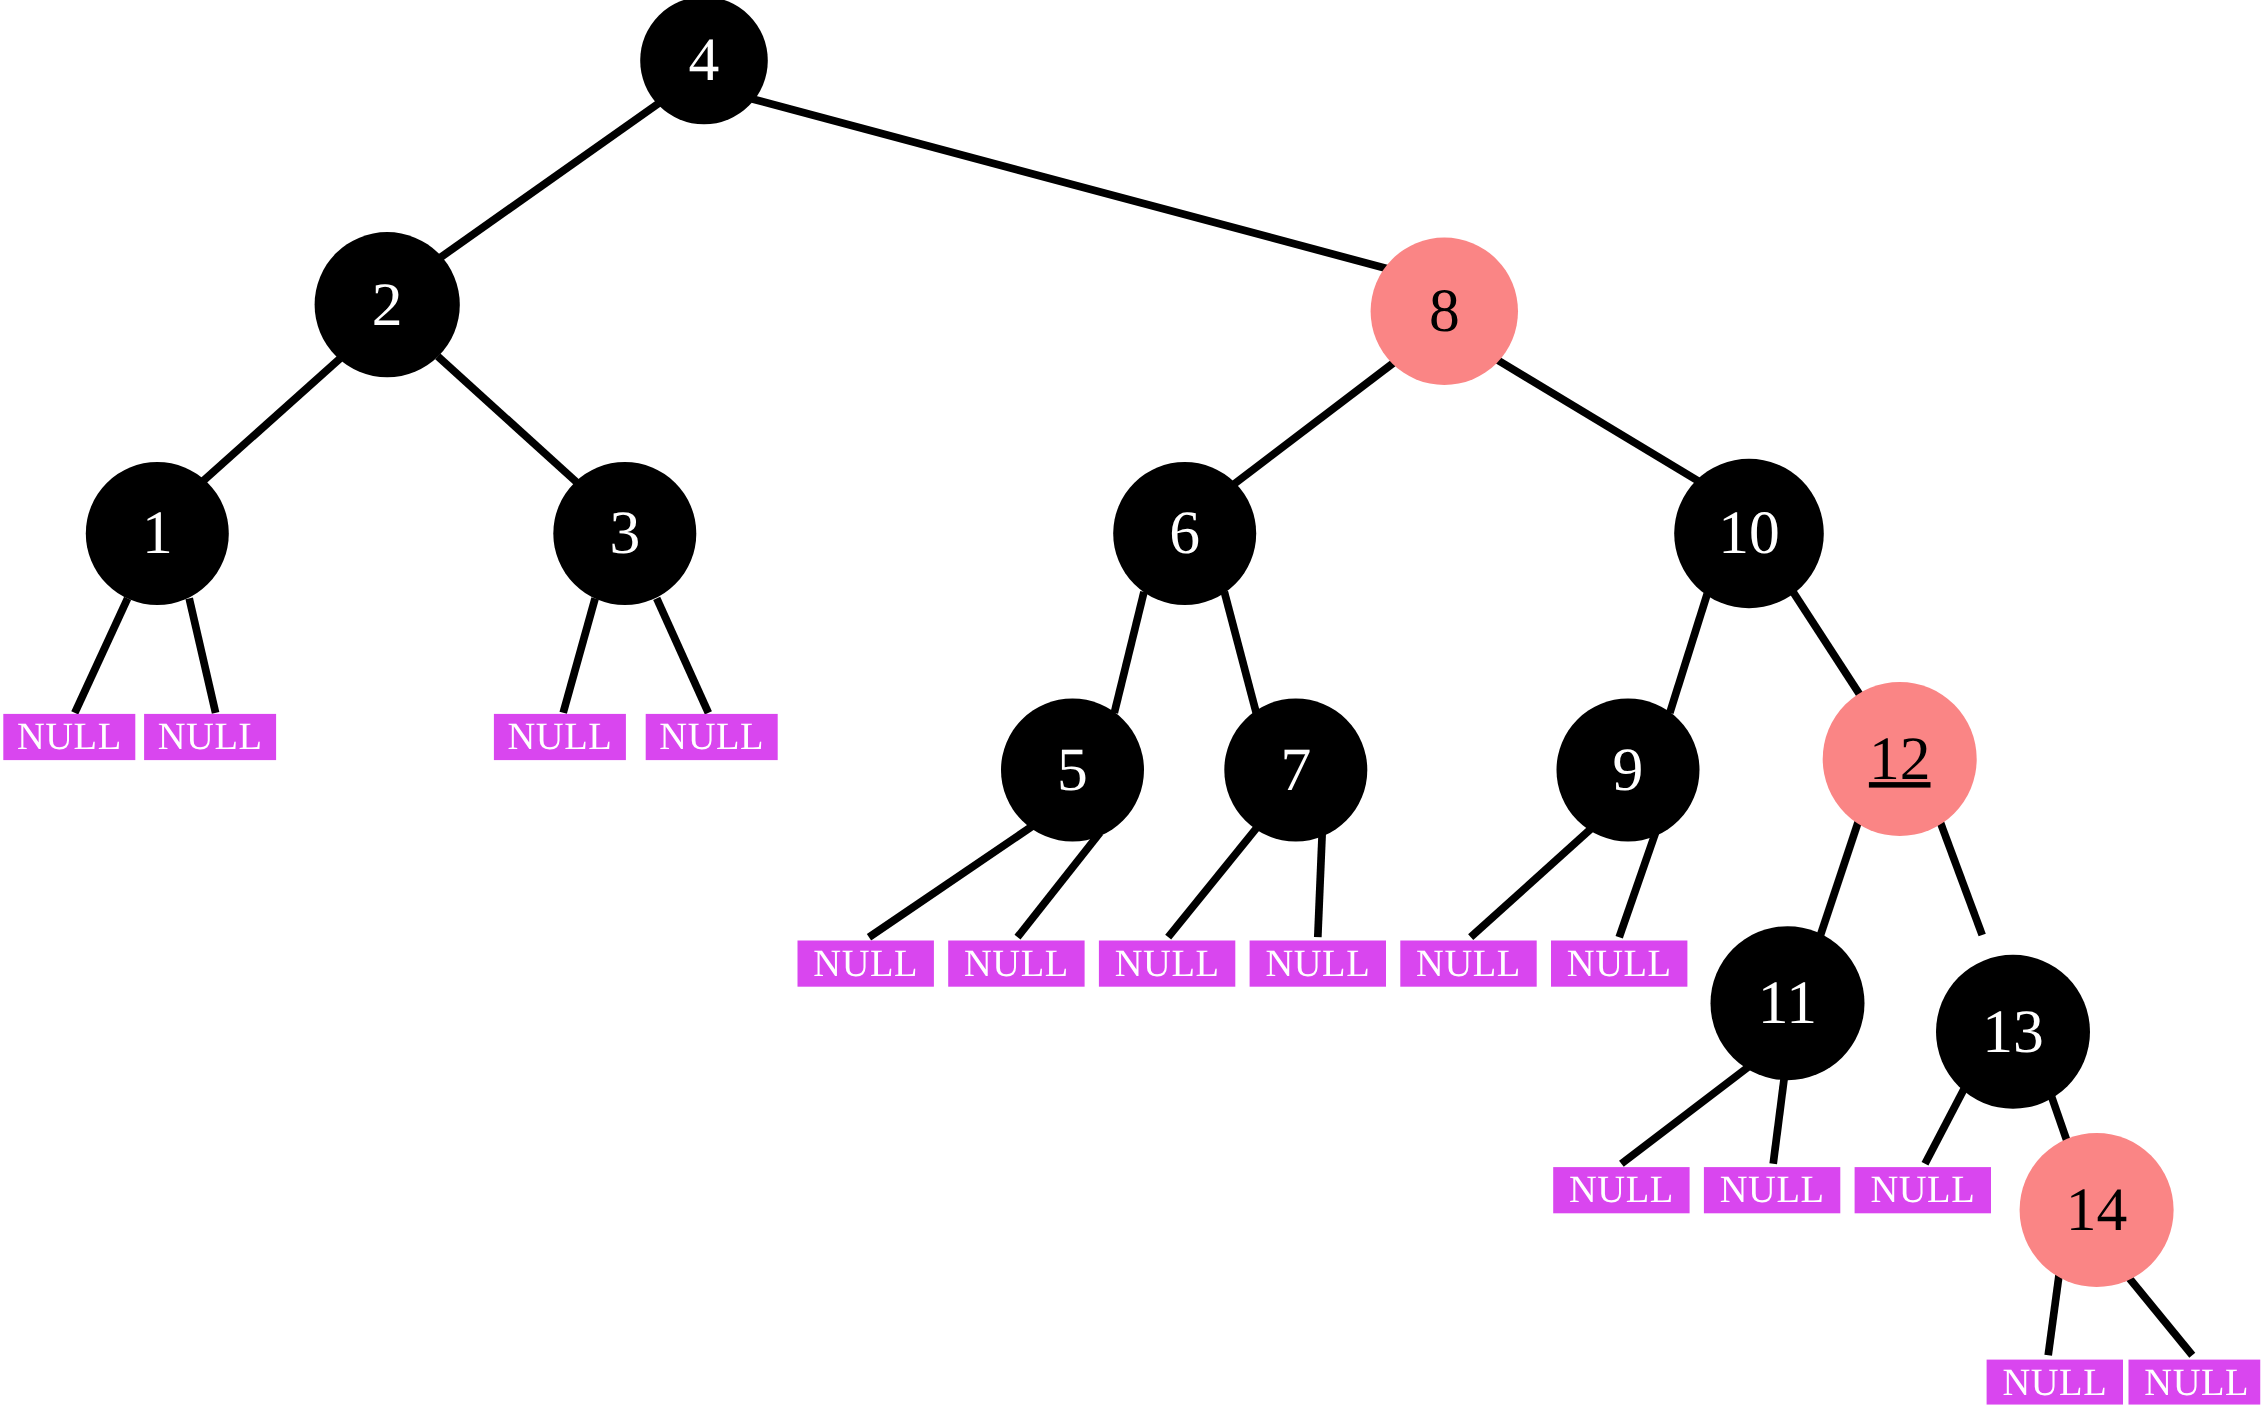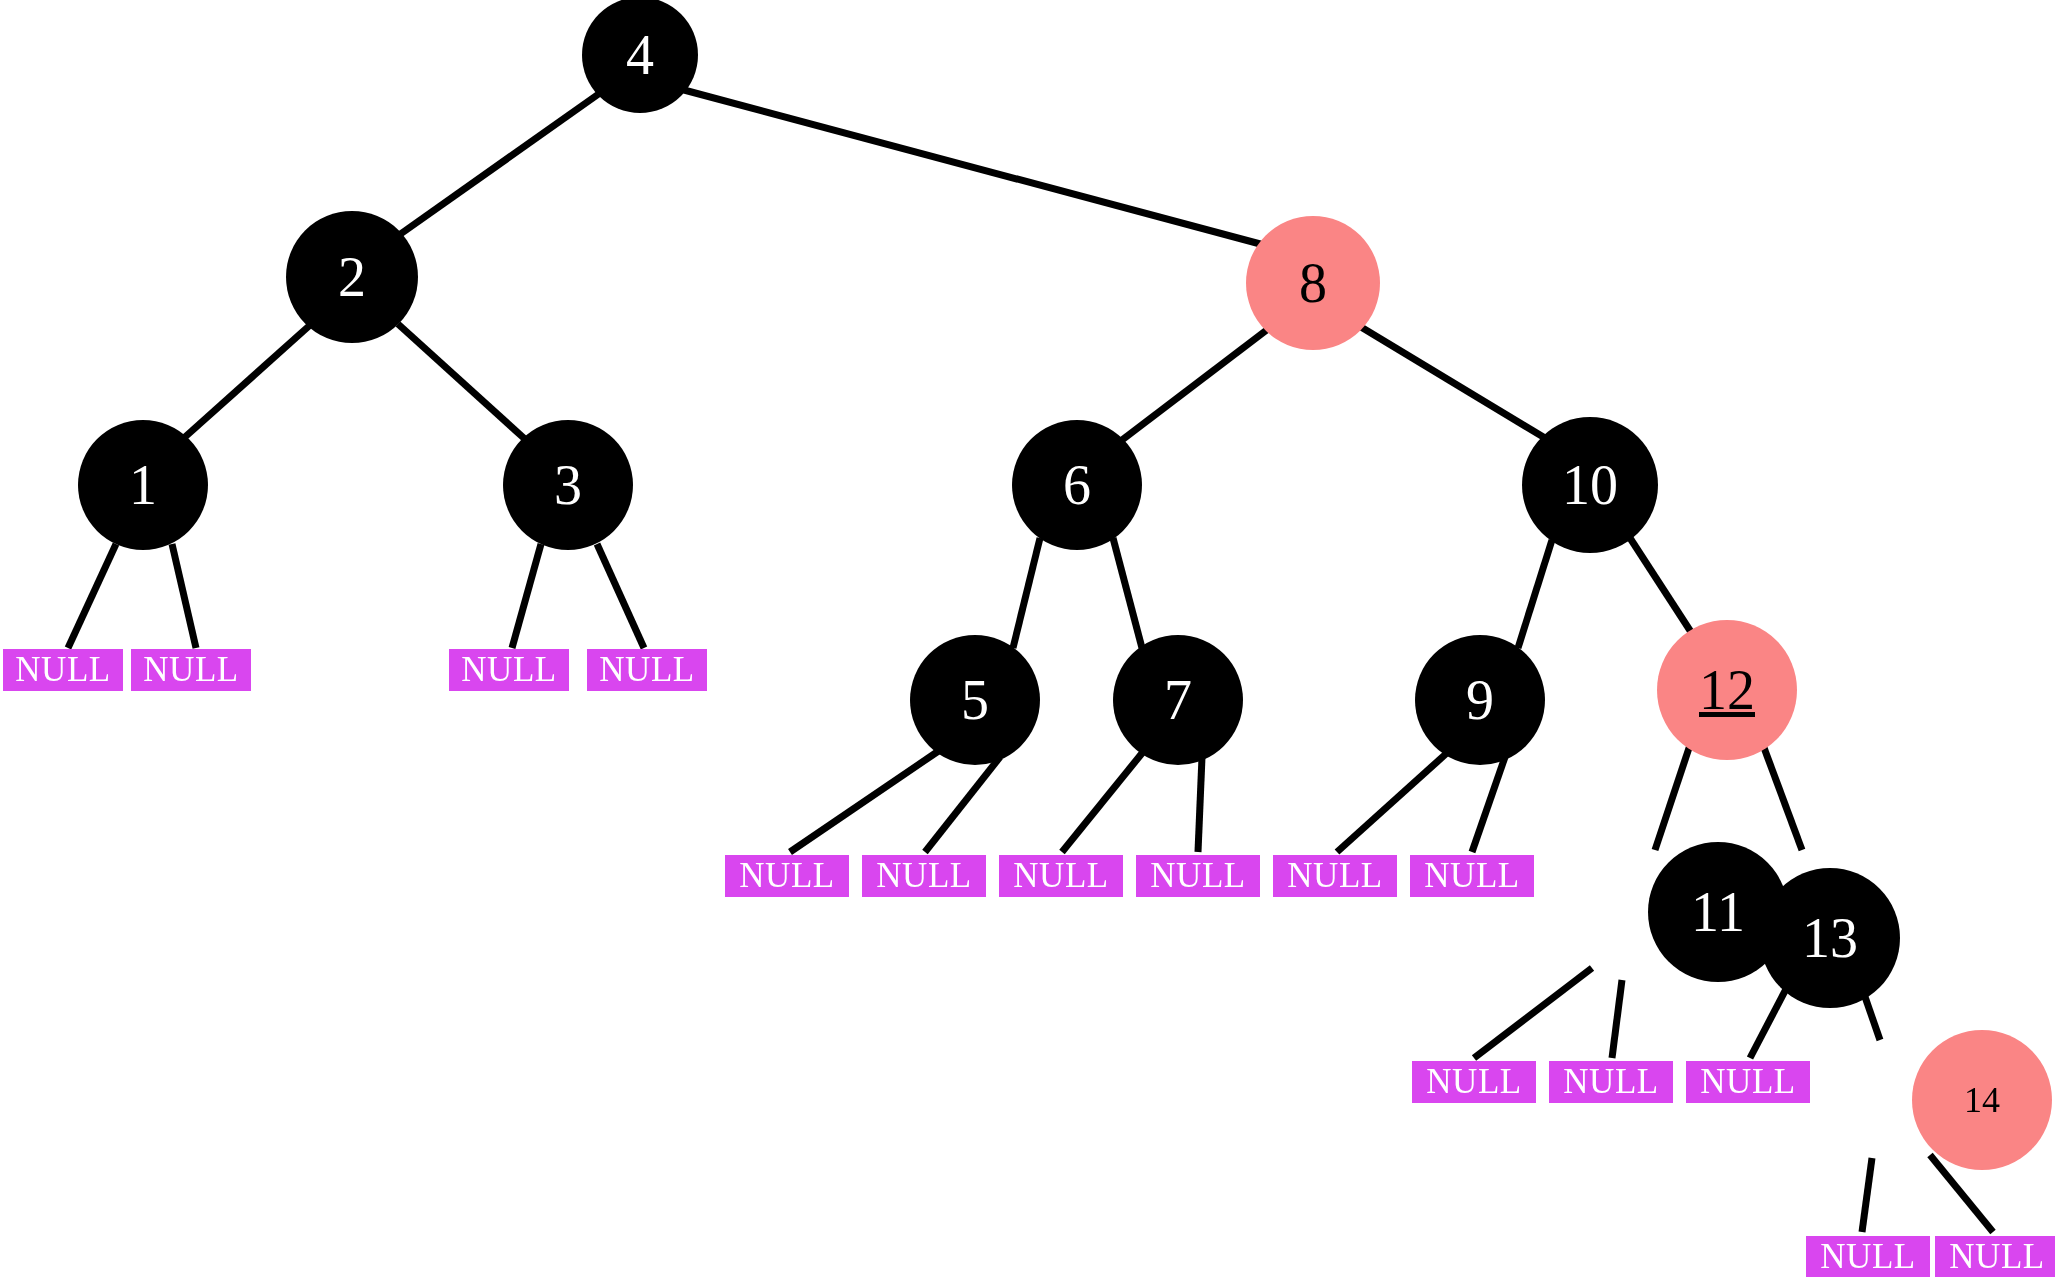--- a/index.html
+++ b/index.html
@@ -122,27 +122,27 @@
       </div>
       <div class="tree-node black" style="left: 1113px; top: 635px; width: 130px; height: 130px; font-size: 56px;">
         <span class="node-label">7</span>
       </div>
       <div class="tree-node black" style="left: 1415px; top: 635px; width: 130px; height: 130px; font-size: 56px;">
         <span class="node-label">9</span>
       </div>
       <div class="tree-node red" style="left: 1657px; top: 620px; width: 140px; height: 140px; font-size: 56px; text-decoration: underline;">
         <span class="node-label">12</span>
       </div>
-      <div class="tree-node black" style="left: 1648px; top: 842px; width: 140px; height: 140px; font-size: 56px;">
+      <div class="tree-node black" style="left: 1555px; top: 842px; width: 140px; height: 140px; font-size: 56px;">
         <span class="node-label">11</span>
       </div>
       <div class="tree-node black" style="left: 1760px; top: 868px; width: 140px; height: 140px; font-size: 56px;">
         <span class="node-label">13</span>
       </div>
-      <div class="tree-node red" style="left: 1912px; top: 1030px; width: 140px; height: 140px; font-size: 36px;">
+      <div class="tree-node red" style="left: 1836px; top: 1030px; width: 140px; height: 140px; font-size: 56px;">
         <span class="node-label">14</span>
       </div>
       <div class="null-leaf" style="left: 3px; top: 649px; width: 120px; height: 42px; font-size: 35px;">
         <span class="null-label">NULL</span>
       </div>
       <div class="null-leaf" style="left: 131px; top: 649px; width: 120px; height: 42px; font-size: 35px;">
         <span class="null-label">NULL</span>
       </div>
       <div class="null-leaf" style="left: 449px; top: 649px; width: 120px; height: 42px; font-size: 35px;">
         <span class="null-label">NULL</span>

